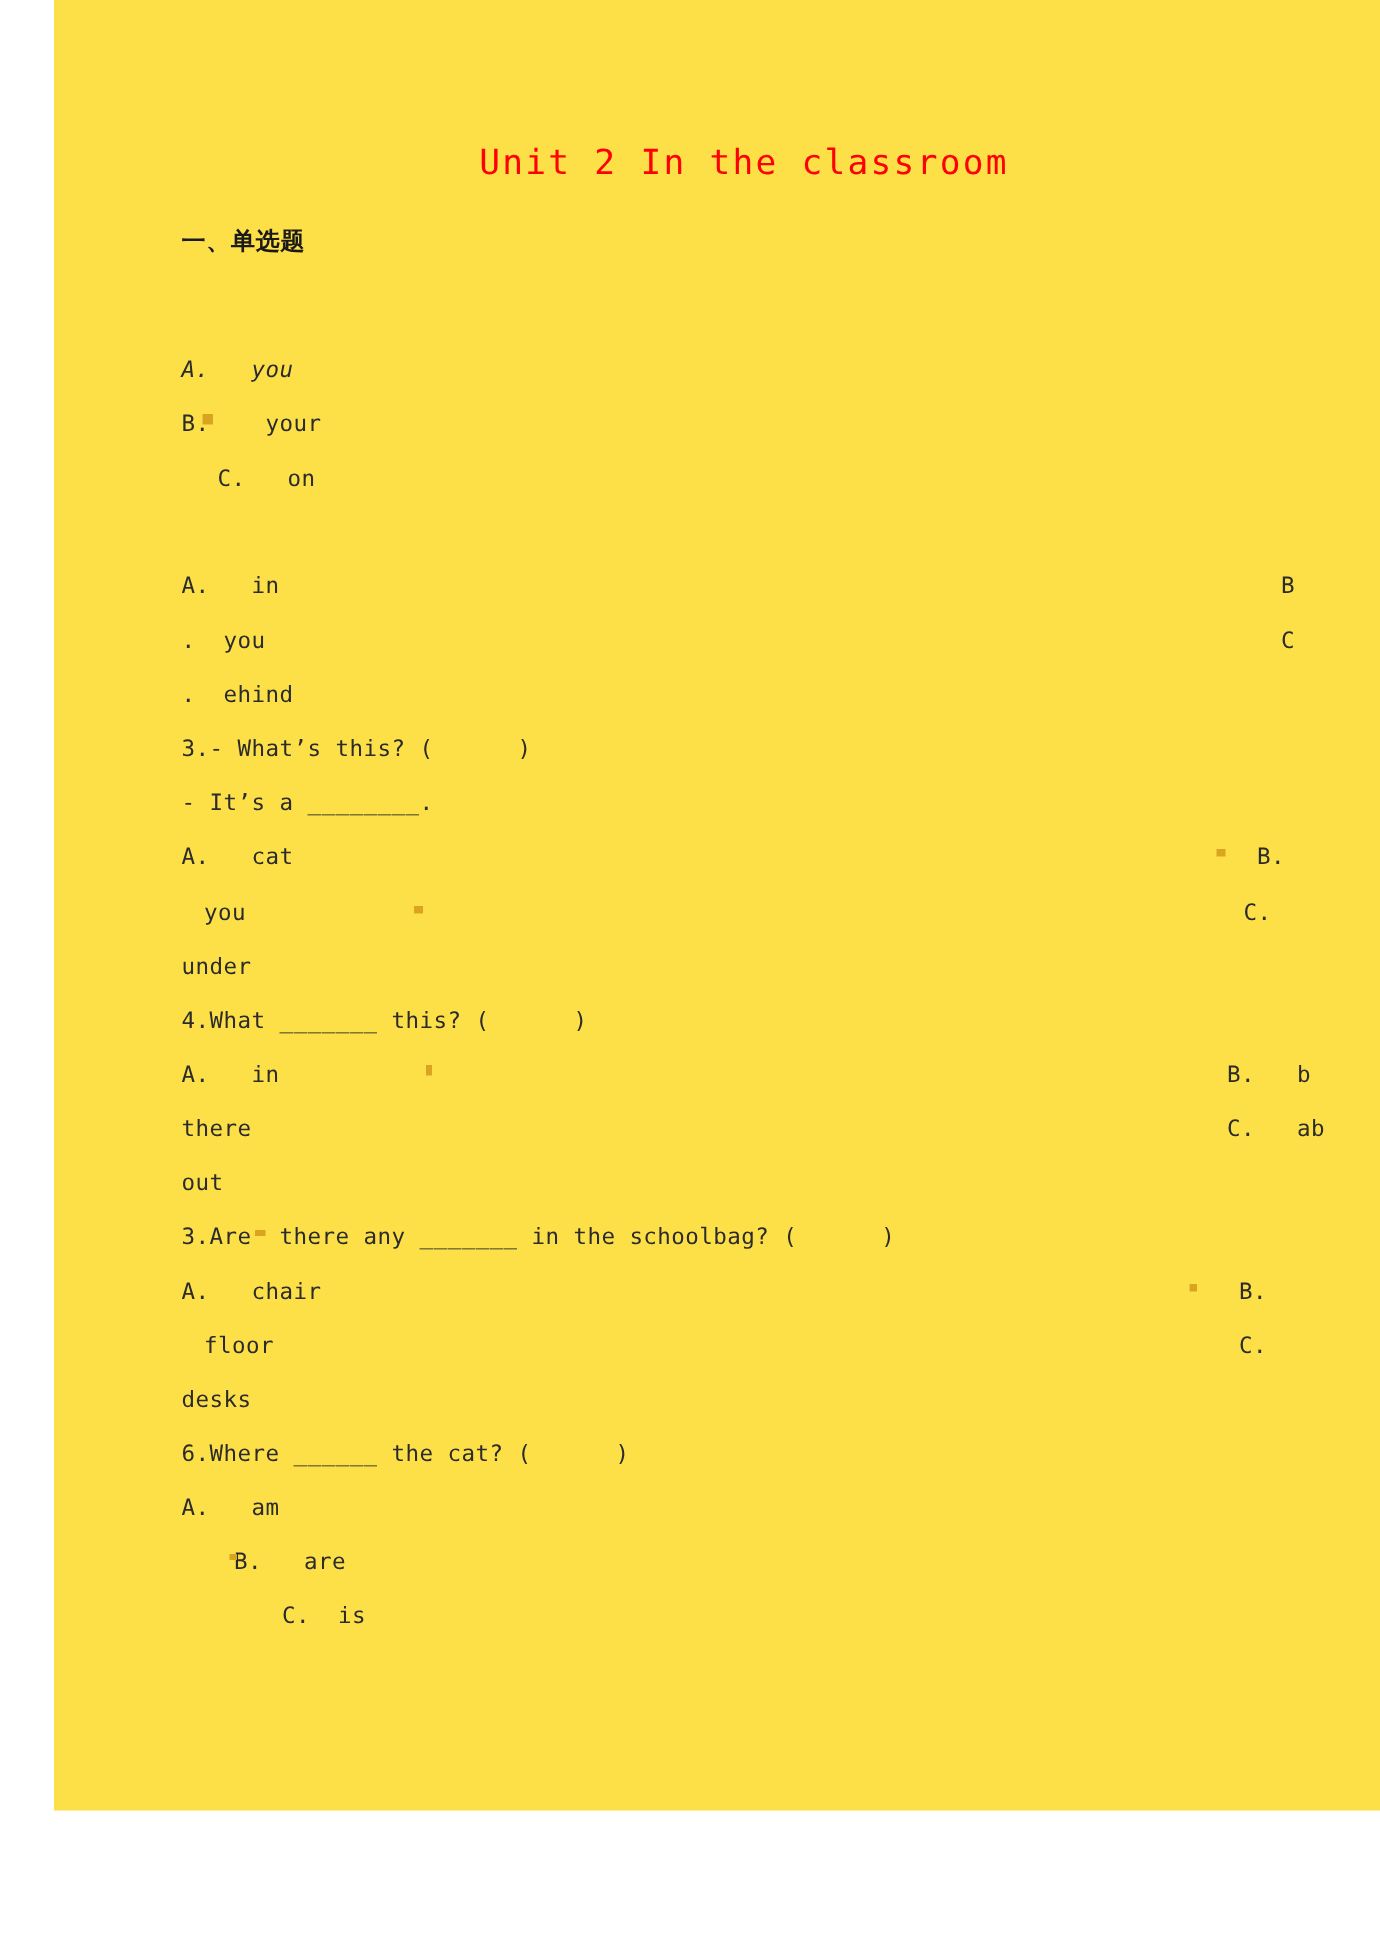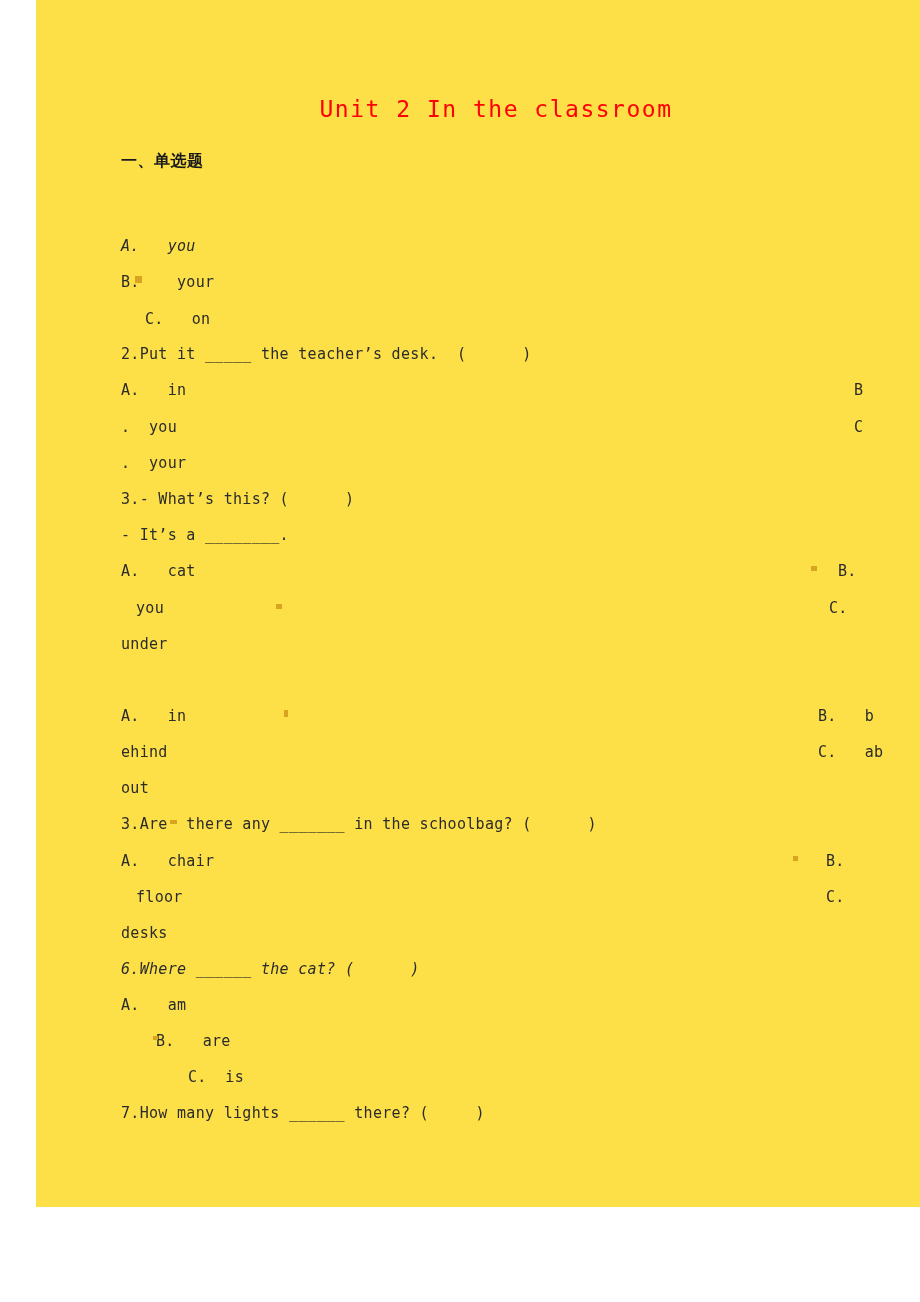--- a/index.html
+++ b/index.html
@@ -79,54 +79,53 @@
 
   <div class="doc-title">Unit 2 In the classroom</div>
 
   <div class="section-heading">一、单选题</div>
 
   <div class="tline" style="left:85px; top:237px;font-style:italic;">A.   you</div>
   <div class="tline" style="left:85px; top:273px;">B.    your</div>
   <div class="artifact" style="left:99px; top:276px; width:7px; height:7px;"></div>
   <div class="tline" style="left:109px; top:310px;">C.   on</div>
 
-  <div class="tline" style="left:85px; top:345px;">2.Put it _____ the teacher’s desk.  (      )</div>
   <div class="tline" style="left:85px; top:381px;">A.   in</div>
   <div class="tline right" style="left:818px; top:381px;">B</div>
   <div class="tline" style="left:85px; top:418px;">.  you</div>
   <div class="tline right" style="left:818px; top:418px;">C</div>
-  <div class="tline" style="left:85px; top:454px;">.  your</div>
+  <div class="tline" style="left:85px; top:454px;">.  ehind</div>
 
   <div class="tline" style="left:85px; top:490px;">3.- What’s this? (      )</div>
   <div class="tline" style="left:85px; top:526px;">- It’s a ________.</div>
   <div class="tline" style="left:85px; top:562px;">A.   cat</div>
   <div class="artifact" style="left:775px; top:566px; width:6px; height:5px;"></div>
   <div class="tline right" style="left:802px; top:562px;">B.</div>
   <div class="tline" style="left:100px; top:599px;">you</div>
   <div class="artifact" style="left:240px; top:604px; width:6px; height:5px;"></div>
   <div class="tline right" style="left:793px; top:599px;">C.</div>
   <div class="tline" style="left:85px; top:635px;">under</div>
 
+  <div class="tline" style="left:85px; top:671px;">4.What _______ this? (      )</div>
   <div class="tline" style="left:85px; top:707px;">A.   in</div>
   <div class="artifact" style="left:248px; top:710px; width:4px; height:7px;"></div>
   <div class="tline right" style="left:782px; top:707px;">B.   b</div>
-  <div class="tline" style="left:85px; top:743px;">ehind</div>
+  <div class="tline" style="left:85px; top:743px;">there</div>
   <div class="tline right" style="left:782px; top:743px;">C.   ab</div>
   <div class="tline" style="left:85px; top:779px;">out</div>
 
   <div class="tline" style="left:85px; top:815px;">3.Are  there any _______ in the schoolbag? (      )</div>
   <div class="artifact" style="left:134px; top:820px; width:7px; height:4px;"></div>
   <div class="tline" style="left:85px; top:852px;">A.   chair</div>
   <div class="artifact" style="left:757px; top:856px; width:5px; height:5px;"></div>
   <div class="tline right" style="left:790px; top:852px;">B.</div>
   <div class="tline" style="left:100px; top:888px;">floor</div>
   <div class="tline right" style="left:790px; top:888px;">C.</div>
   <div class="tline" style="left:85px; top:924px;text-align:center;">desks</div>
 
-  <div class="tline" style="left:85px; top:960px;font-style:italic;">6.Where ______ the cat? (      )</div>
+  <div class="tline" style="left:85px; top:960px;">6.Where ______ the cat? (      )</div>
   <div class="tline" style="left:85px; top:996px;">A.   am</div>
   <div class="tline" style="left:120px; top:1032px;">B.   are</div>
   <div class="artifact" style="left:117px; top:1036px; width:5px; height:4px;"></div>
   <div class="tline" style="left:152px; top:1068px;">C.  is</div>
 
-  <div class="tline" style="left:85px; top:1104px;">7.How many lights ______ there? (     )</div>
 
 </div>
 
 </body></html>

